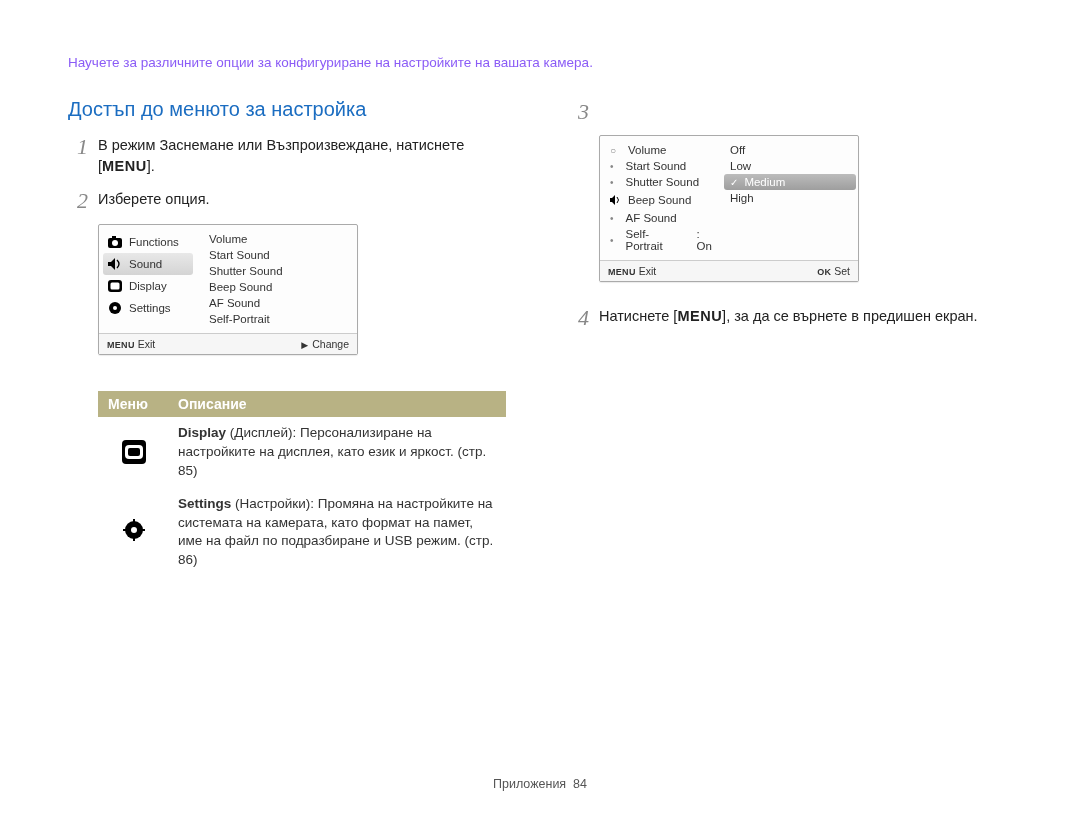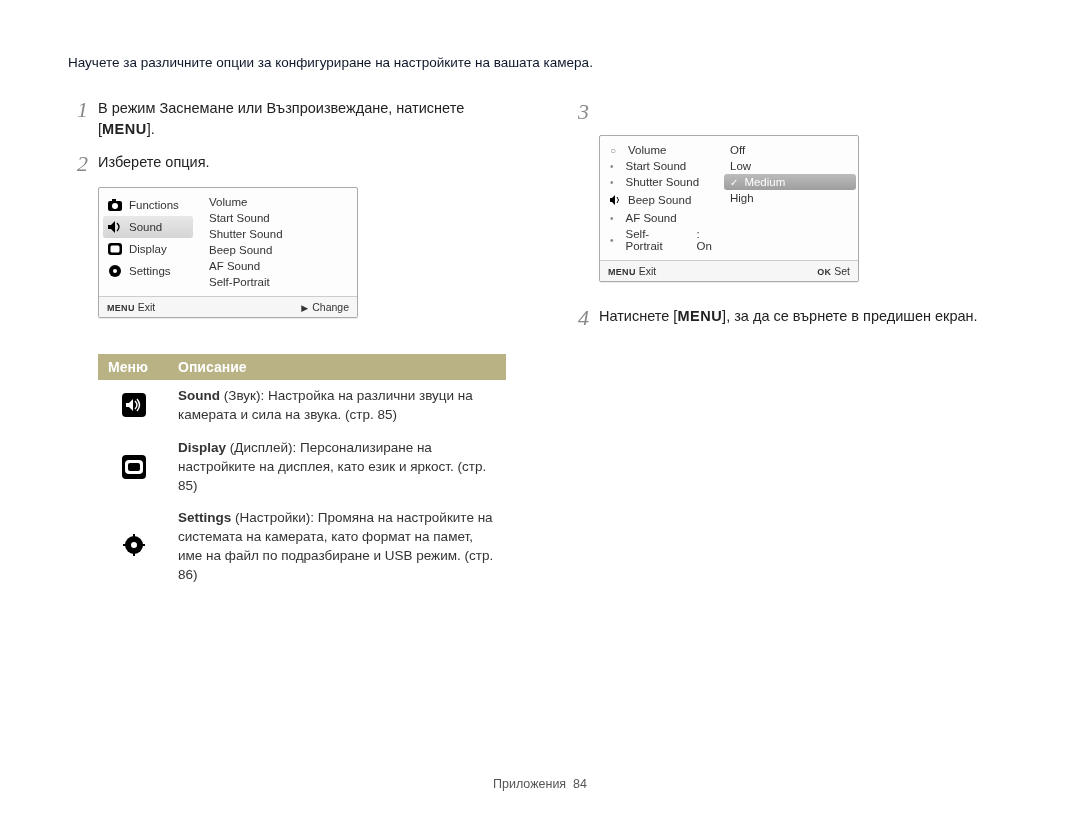--- a/index.html
+++ b/index.html
@@ -19,21 +19,21 @@
   h1.title {
     color: #1b6dc1;
     font-size: 28px;
     font-weight: bold;
     margin: 0 0 6px 0;
     letter-spacing: 0.2px;
   }
   .intro {
     font-size: 13.5px;
     margin: 0 0 28px 0;
-    color: #0f172a;
+    color: #8b5cf6;
   }
   h2.subtitle {
     color: #1b6dc1;
     font-size: 20px;
     font-weight: normal;
     margin: 0 0 14px 0;
   }
   .columns {
     display: flex;
     gap: 52px;
@@ -181,20 +181,21 @@
 </style>
 </head>
 <body>
 
 <div class="page">
   <p class="intro">Научете за различните опции за конфигуриране на настройките на вашата камера.</p>
 
   <div class="columns">
 
     <div class="col">
+      <h2 class="subtitle">Достъп до менюто за настройка</h2>
 
       <div class="step">
         <div class="step-num">1</div>
         <div class="step-text">
           <span>В режим Заснемане или Възпроизвеждане, натиснете [</span><span class="bracket"></span><span class="menu-label">MENU</span><span>].</span>
         </div>
       </div>
 
       <div class="step">
         <div class="step-num">2</div>
@@ -255,32 +256,20 @@
           <span><span class="mlabel">MENU</span> <span>Exit</span></span>
           <span class="tri"><span>Change</span></span>
         </div>
       </div>
 
       <table class="desc">
         <tbody>
             <tr>
           <th>Меню</th>
           <th>Описание</th>
-        </tr>
-        <tr>
-          <td class="iconcell">
-            <span class="ic-big">
-                  <svg width="16" height="14" viewBox="0 0 16 14">
-                    <polygon points="0,5 3,5 7,1 7,13 3,9 0,9" fill="#fff"></polygon>
-                    <path d="M9 3 Q13 7 9 11" stroke="#fff" fill="none" stroke-width="1.4"></path>
-                    <path d="M11 1 Q16 7 11 13" stroke="#fff" fill="none" stroke-width="1.4"></path>
-                  </svg>
-                </span>
-          </td>
-          <td><b>Sound</b><span> (Звук): Настройка на различни звуци на камерата и сила на звука. (стр. 85)</span></td>
         </tr>
         <tr>
           <td class="iconcell">
             <span class="ic-big">
                   <svg width="18" height="14" viewBox="0 0 18 14">
                     <rect x="0" y="0" width="18" height="14" rx="4" fill="#fff"></rect>
                     <rect x="3" y="3" width="12" height="8" rx="2" fill="#000"></rect>
                   </svg>
                 </span>
           </td>

